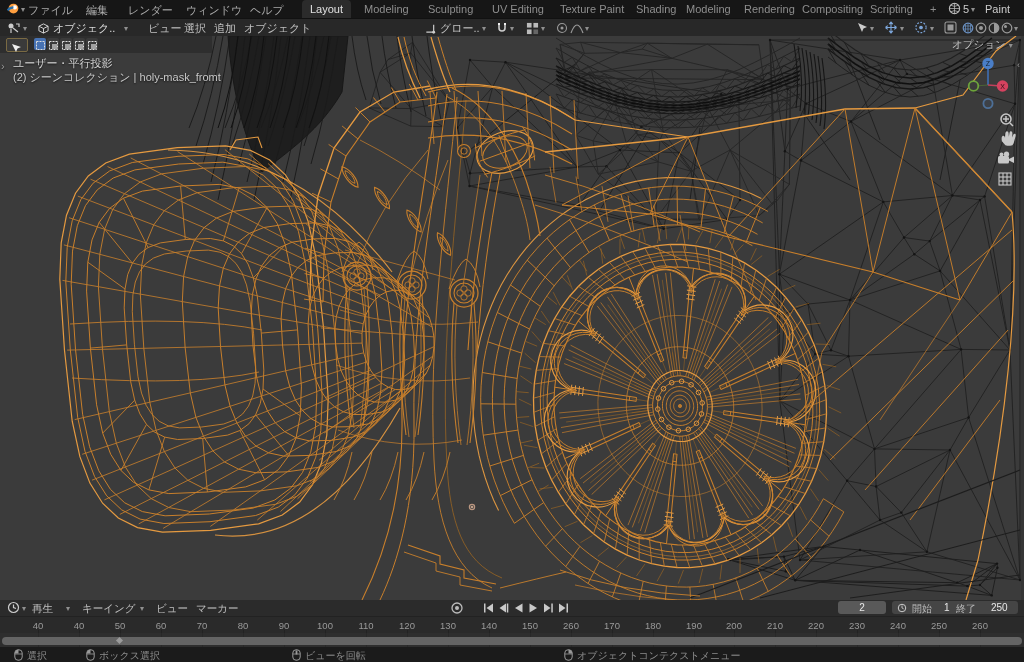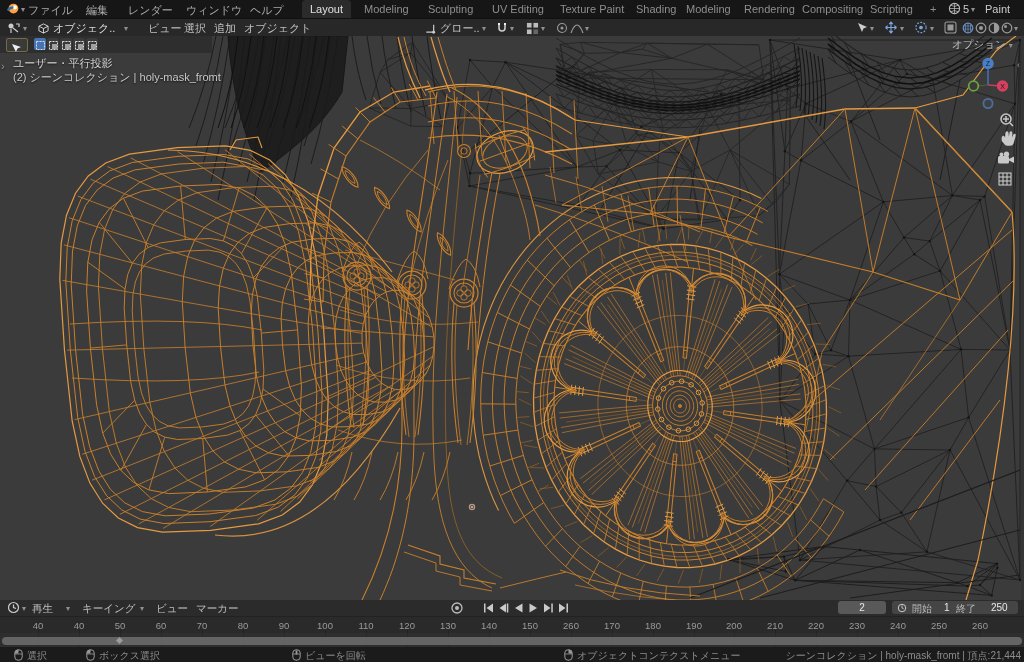--- a/index.html
+++ b/index.html
@@ -1715,14 +1715,13 @@
         <rect x="3.6" y="1.5" width="1.8" height="4" fill="#999"></rect>
         <line x1="0.8" y1="5" x2="8.2" y2="5" stroke="#999" stroke-width="0.8"></line>
       </svg>
       <span class="m" style="left:305px">ビューを回転</span>
       <svg width="9" height="12" style="position:absolute;left:564px;top:2px" viewBox="0 0 9 12">
         <rect x="0.8" y="0.8" width="7.4" height="10.4" rx="3.2" fill="none" stroke="#999" stroke-width="1"></rect>
         <path d="M8.2,4.5 a3.2,3.5 0 0 0 -3.7,-3.7 l0,3.7 Z" fill="#999"></path>
         <line x1="0.8" y1="5" x2="8.2" y2="5" stroke="#999" stroke-width="0.8"></line>
       </svg>
       <span class="m" style="left:577px">オブジェクトコンテクストメニュー</span>
-      <span class="m" style="right:3px;left:auto">シーンコレクション | holy-mask_fromt | 頂点:21,444</span>
     </div>
   </div>
 </body></html>

